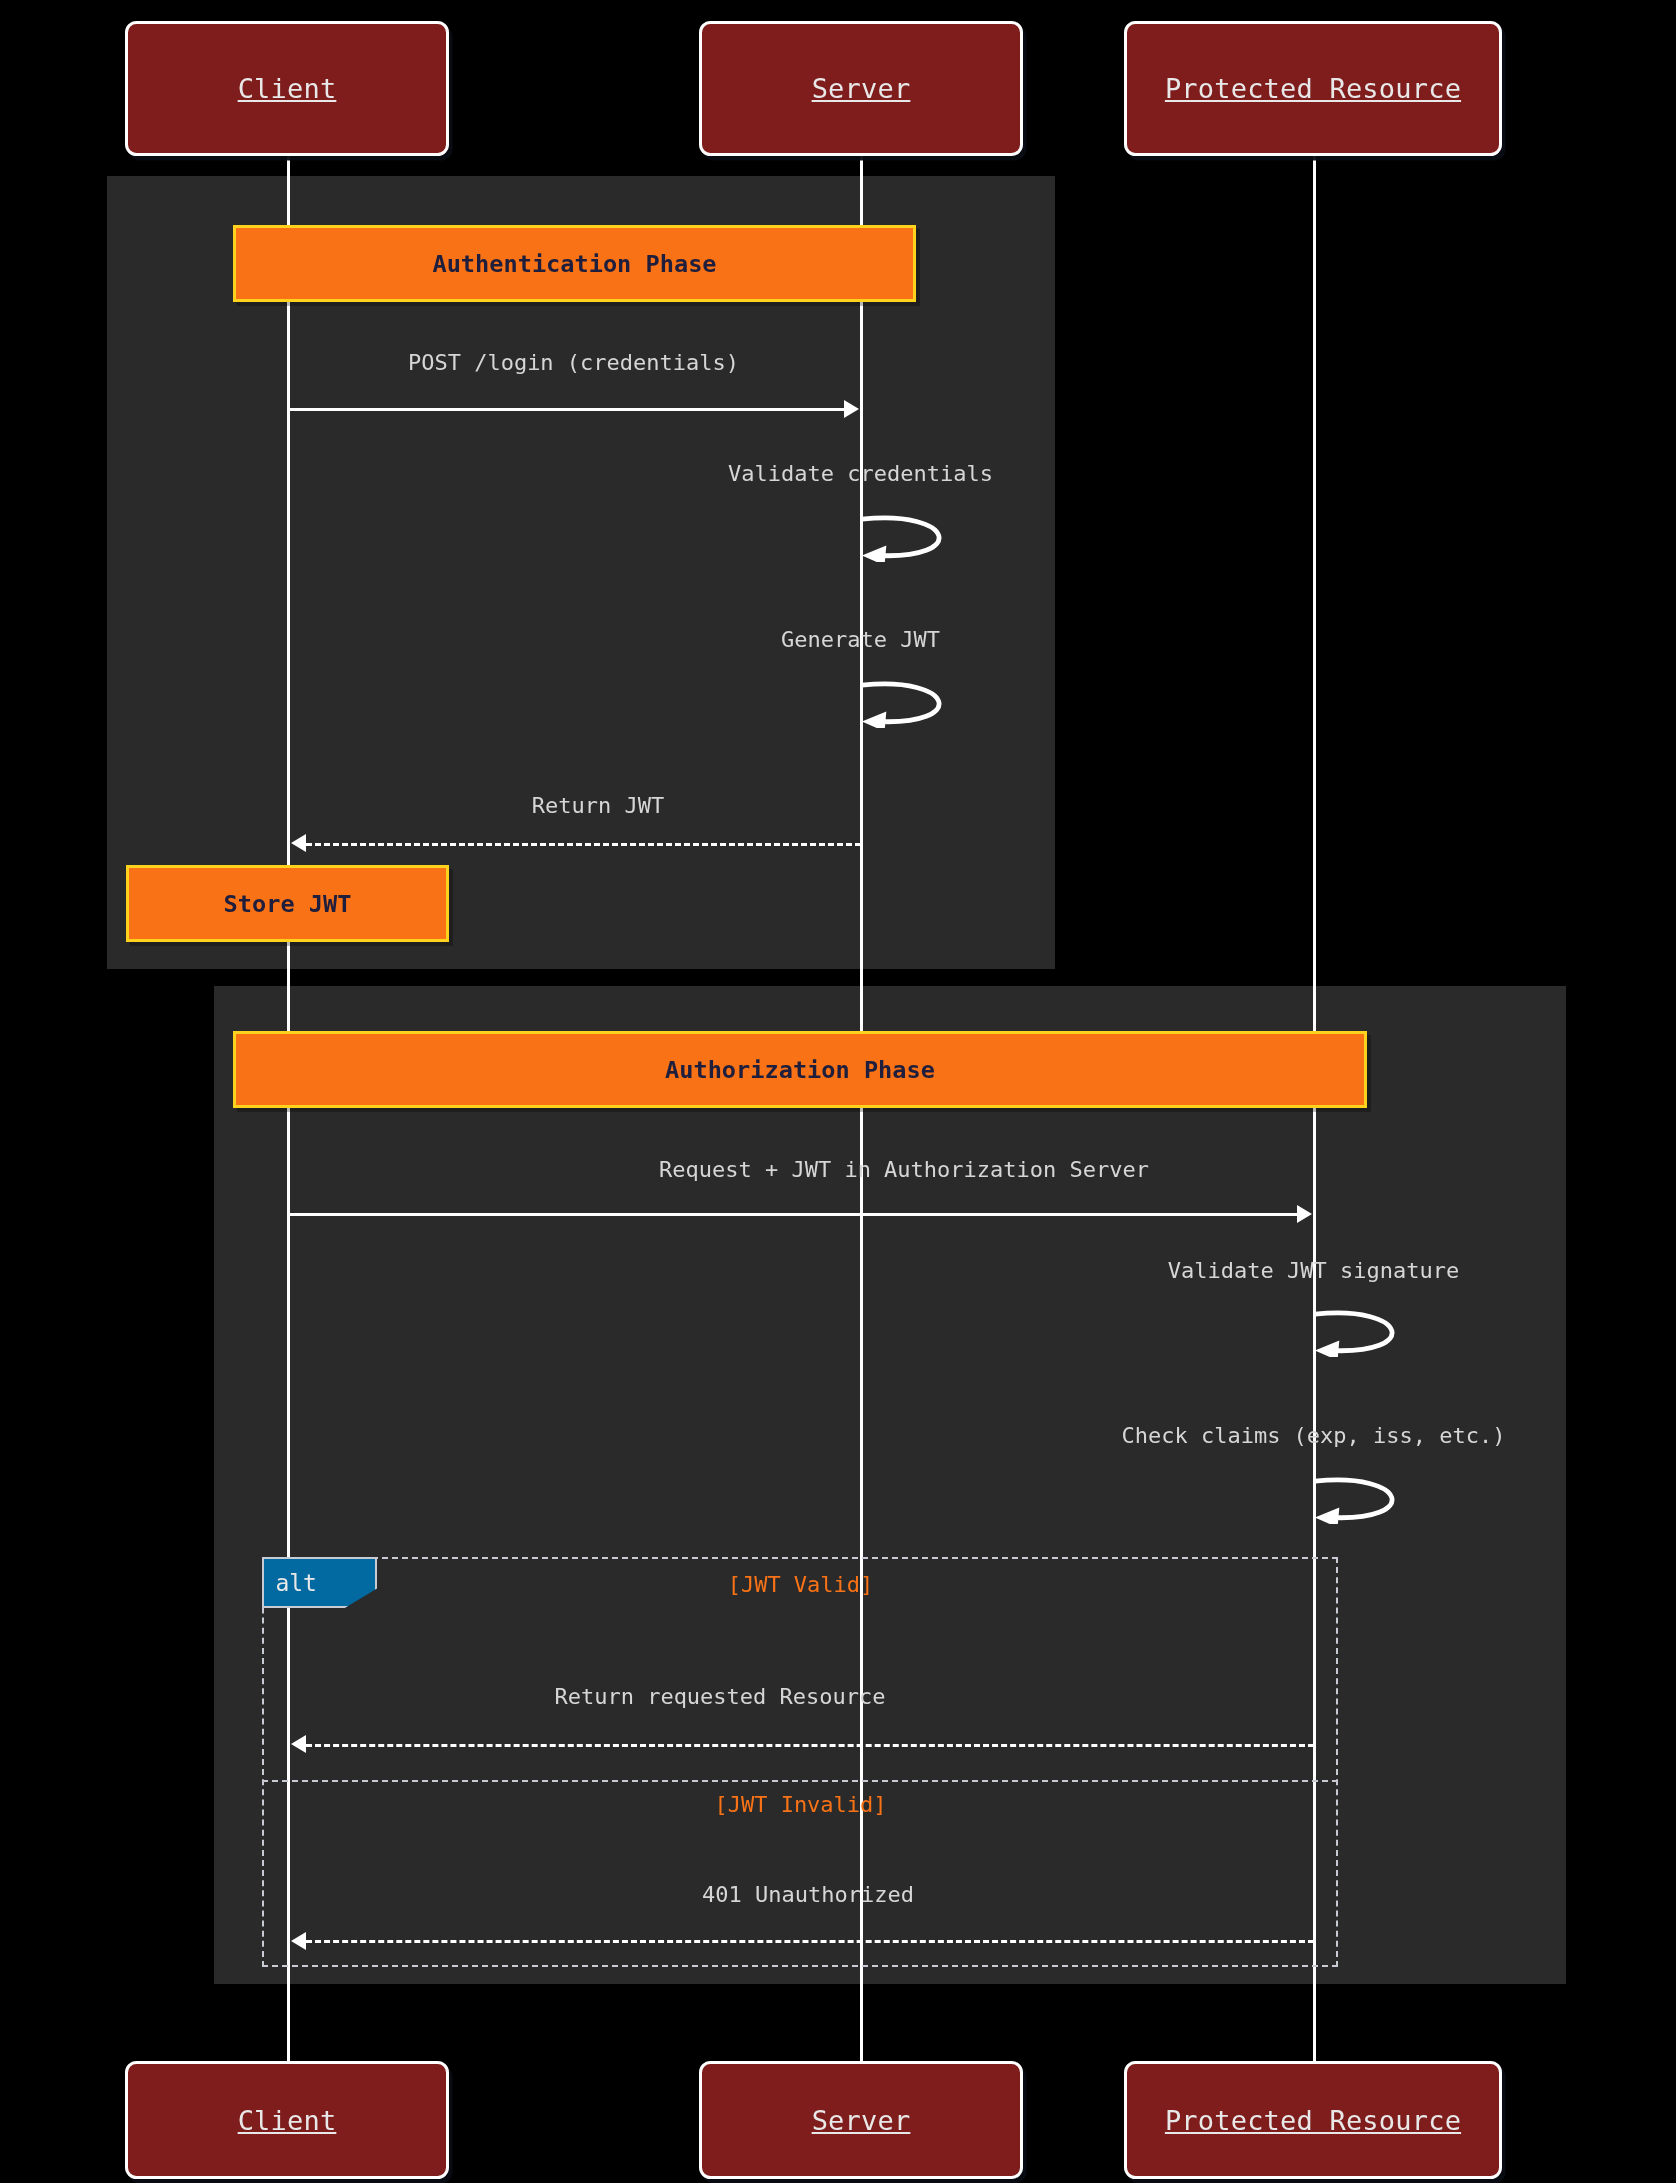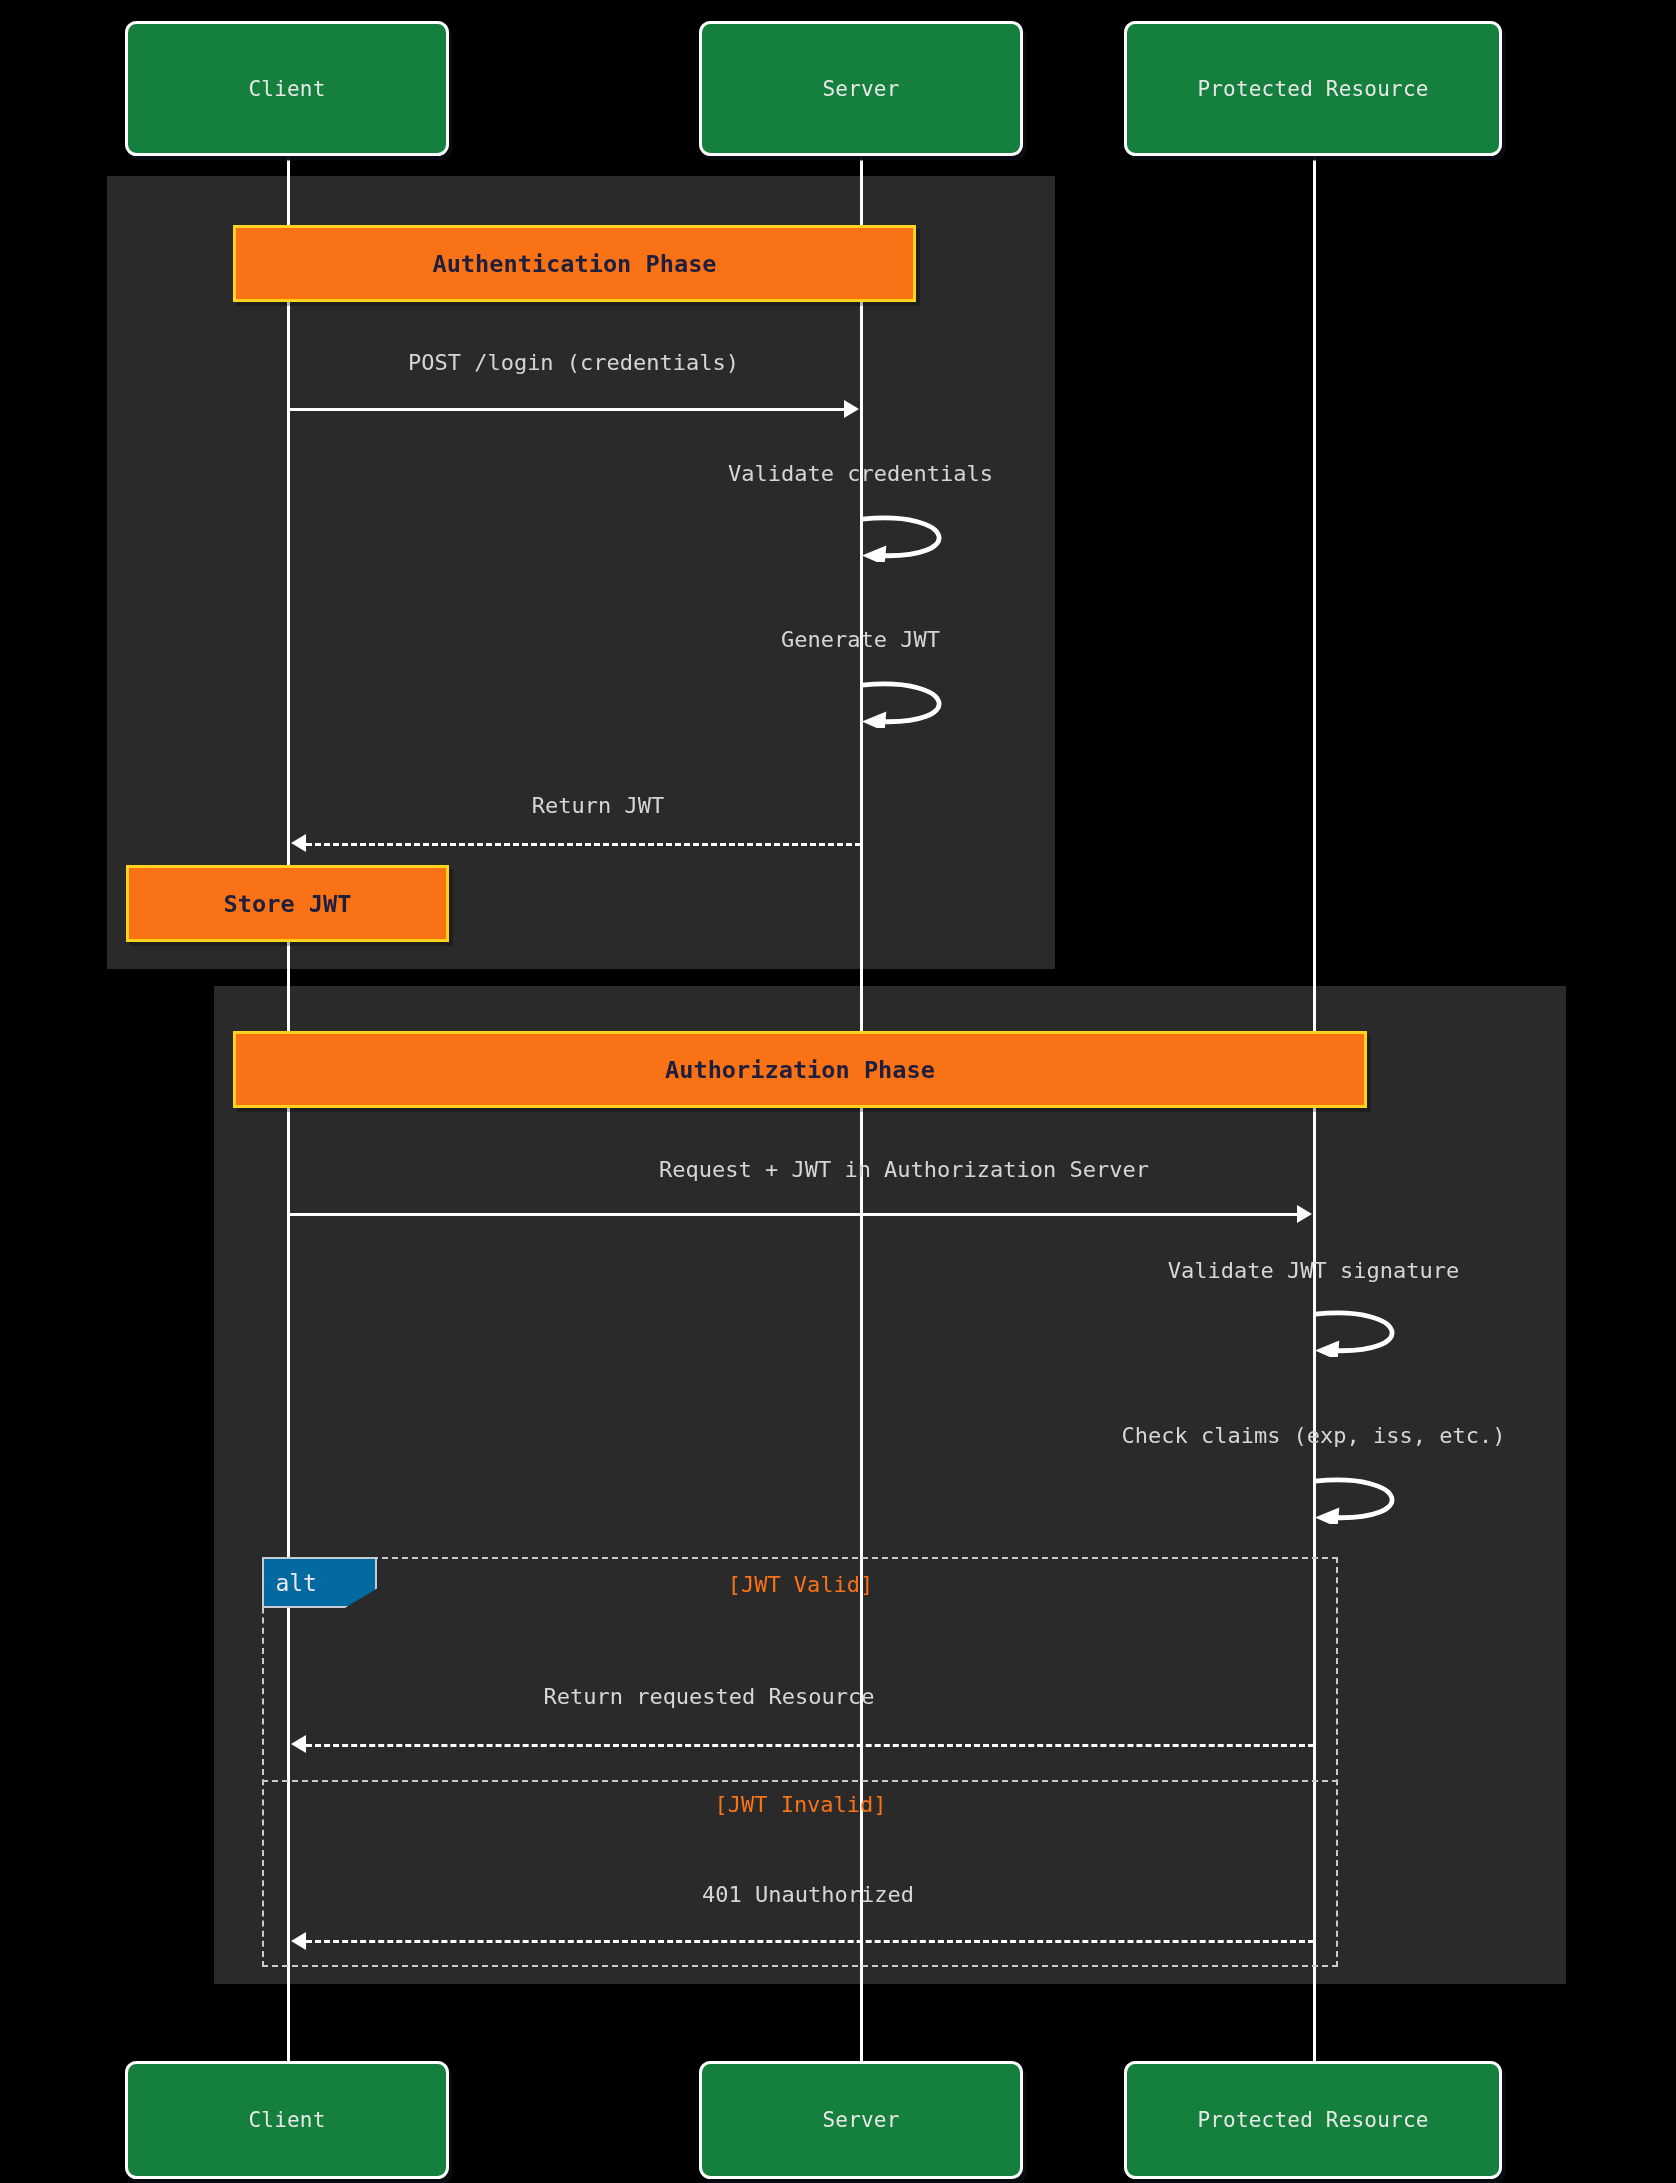--- a/index.html
+++ b/index.html
@@ -5,30 +5,31 @@
   html,body{margin:0;padding:0;background:#000;}
   body{width:1677px;height:2255px;font-family:"DejaVu Sans Mono","Liberation Mono",monospace;}
   #stage{position:relative;width:1677px;height:2255px;background:#000;overflow:hidden;}
 
   
   .phase-rect{position:absolute;background:#2a2a2a;}
 
   
   .actor-box{
     position:absolute;
-    background:#15803d;
+    background:#7f1d1d;
     border:3.9px solid #ffffff;
     border-radius:11.4px;
     box-sizing:border-box;
     display:flex;align-items:center;justify-content:center;
     color:#e8e8e8;
-    font-size:21px;
+    font-size:27px;
     letter-spacing:0.2px;
     box-shadow:3.5px 4.4px 0 rgba(10,12,20,.95);
     z-index:6;
+    text-decoration:underline;
   }
   .actor-label{white-space:nowrap;}
 
   
   .lifeline{position:absolute;width:3.1px;background:#ffffff;z-index:2;}
 
   
   .note{
     position:absolute;
     background:#f97316;
@@ -187,21 +188,21 @@
     </svg>
   </div>
 
   <div class="alt-box" style="left:262px;top:1557px;width:1076px;height:410px;"></div>
   <div class="alt-tag" style="left:262px;top:1557px;width:115px;height:51px;">
     <span>alt</span>
   </div>
 
   <div class="alt-cond" style="left:531px;top:1572px;width:539px;">[JWT Valid]</div>
 
-  <div class="msg-text" style="left:269px;top:1684px;width:880px;">Return requested Resource</div>
+  <div class="msg-text" style="left:280px;top:1684px;width:880px;">Return requested Resource</div>
   <div class="msg-line dashed" style="left:306px;top:1744px;width:1008px;"></div>
   <div class="arrow-l" style="left:291px;top:1735px;"></div>
 
   <div class="alt-divider" style="left:262px;top:1780px;width:1076px;"></div>
 
   <div class="alt-cond" style="left:531px;top:1792px;width:539px;">[JWT Invalid]</div>
 
   <div class="msg-text" style="left:287px;top:1882px;width:1026px;margin-left:8px;">401 Unauthorized</div>
   <div class="msg-line dashed" style="left:306px;top:1940px;width:1008px;"></div>
   <div class="arrow-l" style="left:291px;top:1932px;"></div>

